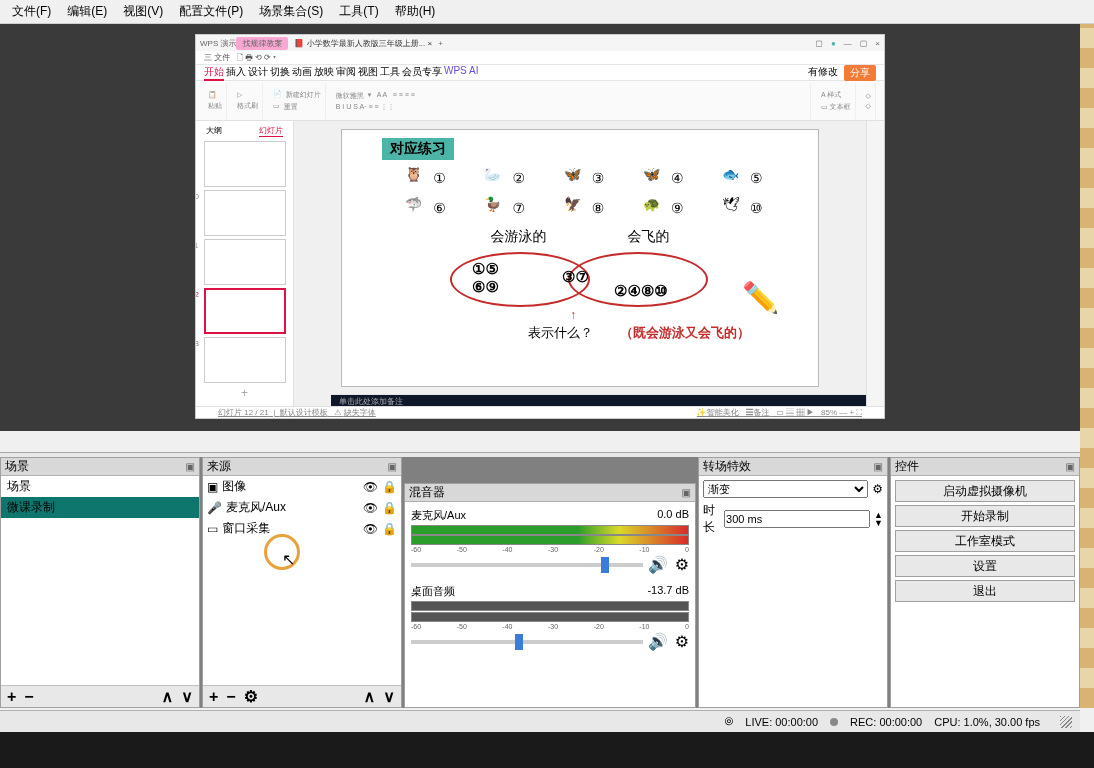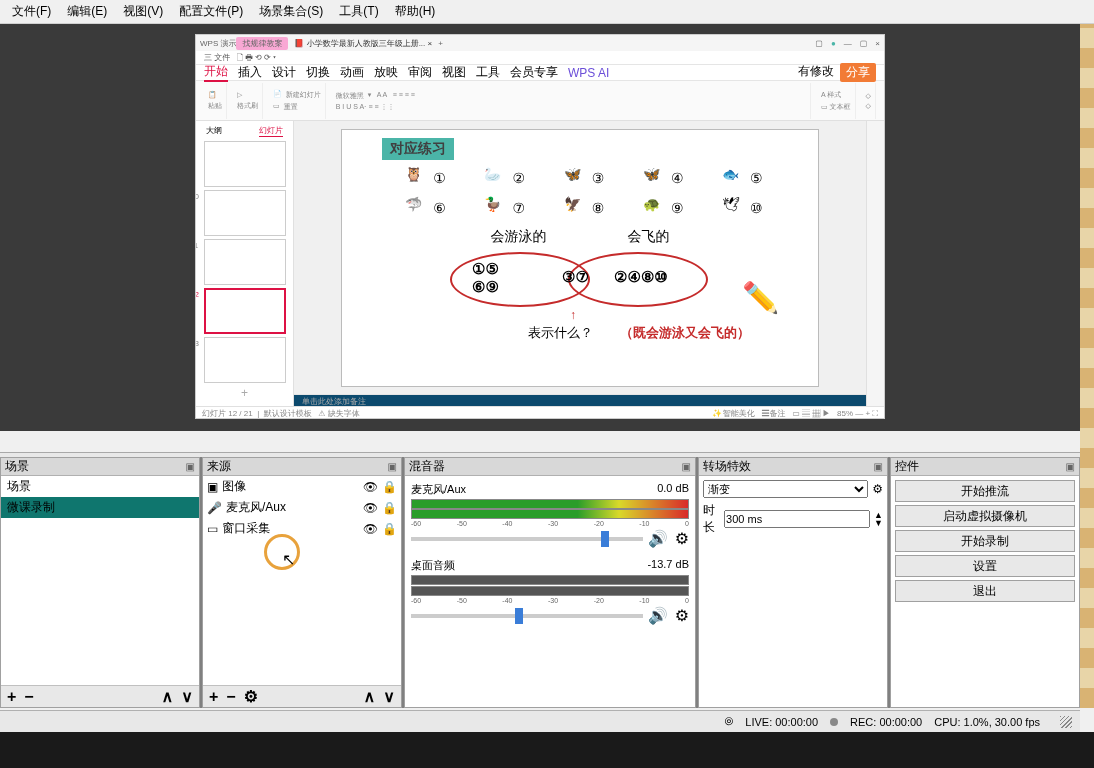--- a/index.html
+++ b/index.html
@@ -10,55 +10,55 @@
 
 .preview-area { position: absolute; top: 24px; left: 0; right: 14px; height: 407px; background: #3a3a3a; display: flex; justify-content: center; align-items: flex-start; padding-top: 10px; }
 
 .wps-window { width: 690px; height: 385px; background: #fff; border: 1px solid #ccc; position: relative; font-size: 9px; }
 .wps-title { height: 16px; background: #f5f5f5; display: flex; align-items: center; padding: 0 4px; font-size: 8px; color: #666; justify-content: space-between; }
 .wps-title-left { display: flex; gap: 0; align-items: center; }
 .wps-title-left .tab1 { background: #f9a8d4; padding: 1px 6px; border-radius: 2px; }
 .wps-title-left .tab2 { padding: 1px 6px; color: #333; }
 .wps-title-right { display: flex; gap: 8px; }
 .wps-toolbar { height: 14px; display: flex; align-items: center; padding: 0 8px; font-size: 8px; color: #555; border-bottom: 1px solid #e5e5e5; gap: 2px; }
-.wps-tabs { height: 16px; display: flex; align-items: center; padding: 0 8px; font-size: 12px; gap: 10px; border-bottom: 1px solid #e5e5e5; }
+.wps-tabs { height: 16px; display: flex; align-items: flex-start; padding: 0 8px; font-size: 10px; gap: 2px; border-bottom: 1px solid #e5e5e5; }
 .wps-tabs span { cursor: pointer; }
 .wps-tabs .active { color: #d14; border-bottom: 2px solid #d14; }
 .wps-tabs .right { margin-left: auto; display: flex; gap: 6px; }
 .wps-ribbon { height: 40px; background: #fafafa; border-bottom: 1px solid #e0e0e0; display: flex; align-items: center; padding: 2px 8px; font-size: 7px; color: #888; gap: 6px; }
 .ribbon-group { display: flex; flex-direction: column; gap: 2px; padding: 0 4px; border-right: 1px solid #eee; height: 36px; justify-content: center; }
 .ribbon-group .row { display: flex; gap: 4px; }
 .wps-body { display: flex; height: 285px; }
 .wps-thumbs { width: 98px; border-right: 1px solid #e0e0e0; overflow: hidden; padding: 4px; }
 .thumb-tabs { display: flex; font-size: 8px; gap: 8px; justify-content: center; margin-bottom: 4px; }
 .thumb-tabs .act { color: #d14; border-bottom: 1px solid #d14; margin-left: 29px; }
 .thumb { width: 82px; height: 46px; border: 1px solid #ccc; margin: 3px auto; background: #fff; position: relative; font-size: 6px; }
 .thumb.sel { border: 2px solid #d14; }
 .thumb-num { position: absolute; left: -10px; top: 2px; font-size: 8px; color: #888; }
 .wps-slide-area { flex: 1; background: #f0f0f0; display: flex; flex-direction: column; }
 .slide-canvas { flex: 1; display: flex; justify-content: center; align-items: center; }
 .slide { width: 478px; height: 258px; background: #fff; border: 1px solid #bbb; position: relative; padding: 8px 40px; }
-.slide-title { display: inline-block; background: #4bb5a8; color: #404040; padding: 2px 8px; font-size: 14px; font-weight: bold; }
+.slide-title { display: inline-block; background: #4bb5a8; color: #000000; padding: 2px 8px; font-size: 14px; font-weight: bold; }
 .animal-row { display: flex; justify-content: space-around; margin-top: 6px; font-size: 14px; }
 .animal { text-align: center; display: flex; align-items: center; gap: 2px; }
 .animal .pic { width: 34px; height: 24px; display: inline-block; }
 .venn-area { position: relative; margin-top: 8px; height: 110px; }
 .venn-labels { display: flex; justify-content: space-around; font-size: 14px; color: #000; width: 260px; margin: 0 auto; align-items: flex-end; }
 .venn { position: relative; width: 280px; height: 60px; margin: 4px auto 0; }
 .circle { position: absolute; border: 2px solid #c52b2b; border-radius: 50%; }
 .c1 { width: 140px; height: 55px; left: 10px; top: 2px; }
 .c2 { width: 140px; height: 55px; left: 128px; top: 2px; }
 .venn-text { position: absolute; color: #000000; font-size: 15px; font-weight: bold; }
 .arrow-up { position: absolute; left: 130px; top: 58px; color: #c52b2b; font-size: 12px; }
 .question-text { position: absolute; left: 88px; top: 74px; font-size: 13px; color: #000; }
 .answer-text { position: absolute; right: -30px; top: 74px; font-size: 13px; color: #c52b2b; font-weight: bold; }
 .pencil { position: absolute; right: -60px; top: 30px; font-size: 30px; }
-.slide-notes { height: 12px; font-size: 8px; color: #aaa; padding: 1px 8px; border-top: 1px solid #e5e5e5; background: #0c4a6e; }
+.slide-notes { height: 12px; font-size: 8px; color: #aaa; padding: 1px 8px; border-top: 1px solid #e5e5e5; background: #0f172a; margin-left: 37px; }
 .wps-rside { width: 18px; background: #f5f5f5; border-left: 1px solid #e0e0e0; }
-.wps-status { height: 14px; border-top: 1px solid #e0e0e0; display: flex; align-items: center; padding: 0 6px; font-size: 8px; color: #888; justify-content: space-between; }
+.wps-status { height: 14px; border-top: 1px solid #e0e0e0; display: flex; align-items: flex-start; padding: 0 22px; font-size: 8px; color: #888; justify-content: space-between; text-decoration: underline; }
 
 .no-source { position: absolute; top: 452px; left: 0; right: 14px; height: 26px; background: #e8e8e8; display: flex; align-items: center; border-top: 1px solid #a8a8a8; border-bottom: 1px solid #a8a8a8; }
 .no-source .label { width: 200px; padding: 0 6px; font-size: 12px; }
 .no-source .toolbar { display: flex; align-items: center; gap: 2px; padding: 0 6px; }
 .tool-btn { padding: 2px 6px; font-size: 12px; color: #555; display: flex; align-items: center; gap: 2px; }
 
 .docks { position: absolute; top: 457px; left: 0; right: 14px; bottom: 60px; display: flex; gap: 2px; background: #808080; }
 .dock { background: #e8e8e8; display: flex; flex-direction: column; border: 1px solid #a0a0a0; }
 .dock-header { height: 18px; background: #d8d8d8; display: flex; align-items: center; justify-content: space-between; padding: 0 4px; font-size: 12px; border-bottom: 1px solid #b0b0b0; }
 .dock-body { flex: 1; background: #fff; overflow: hidden; }
@@ -67,21 +67,21 @@
 
 .scenes { width: 200px; }
 .scene-item { padding: 2px 6px; font-size: 12px; cursor: pointer; }
 .scene-item.sel { background: #0f766e; }
 
 .sources { width: 200px; }
 .source-item { display: flex; align-items: center; padding: 2px 4px; font-size: 12px; gap: 4px; }
 .source-item .eye { margin-left: auto; }
 .source-item .lock { color: #bbb; }
 
-.mixer { flex: 1; min-width: 280px; }
+.mixer { flex: 1; min-width: 280px; margin-top: 26px; }
 .mixer-body { padding: 6px; }
 .mixer-channel { margin-bottom: 10px; }
 .mixer-label-row { display: flex; justify-content: space-between; font-size: 11px; margin-bottom: 2px; }
 .meter { height: 10px; background: linear-gradient(to right, #2a9d2a 0%, #2a9d2a 60%, #d9d92a 75%, #d92a2a 100%); border: 1px solid #888; position: relative; }
 .meter2 { height: 10px; background: #555; border: 1px solid #888; margin-top: 1px; }
 .scale { font-size: 7px; color: #666; display: flex; justify-content: space-between; margin-top: 1px; }
 .slider-row { display: flex; align-items: center; gap: 6px; margin-top: 2px; }
 .slider-track { flex: 1; height: 4px; background: #ccc; position: relative; }
 .slider-thumb { position: absolute; width: 8px; height: 16px; background: #3a7dd8; top: -6px; }
 
@@ -263,21 +263,21 @@
               <div class="venn-labels">
                   <span>会游泳的</span>
                   <span>会飞的</span>
                 </div>
               <div class="venn">
                 <div class="circle c1"></div>
                   <div class="circle c2"></div>
                 <div class="venn-text" style="left:32px;top:10px;white-space:pre">①⑤
 ⑥⑨</div>
                 <div class="venn-text" style="left:122px;top:18px">③⑦</div>
-                <div class="venn-text" style="left:174px;top:18px">②④⑧⑩</div>
+                <div class="venn-text" style="left:174px;top:32px">②④⑧⑩</div>
                 <div class="arrow-up">↑</div>
                 <div class="question-text">表示什么？</div>
                 <div class="answer-text">（既会游泳又会飞的）</div>
                 <div class="pencil">✏️</div>
               </div>
             </div>
           </div>
         </div>
         <div class="slide-notes">单击此处添加备注</div>
       </div>
@@ -433,23 +433,23 @@
       </div>
     </div>
   </div>
 
   <div class="dock controls">
     <div class="dock-header">
         <span>控件</span>
         <span class="popout-icon">▣</span>
       </div>
     <div class="dock-body controls-body">
-      <button class="ctrl-btn">开始推流</button>
       <button class="ctrl-btn">启动虚拟摄像机</button>
       <button class="ctrl-btn">开始录制</button>
+      <button class="ctrl-btn">工作室模式</button>
       <button class="ctrl-btn">设置</button>
       <button class="ctrl-btn">退出</button>
     </div>
   </div>
 </div>
 
 <div class="statusbar">
   <span>⦾</span>
   <span>LIVE: 00:00:00</span>
   <span class="dot"></span>

